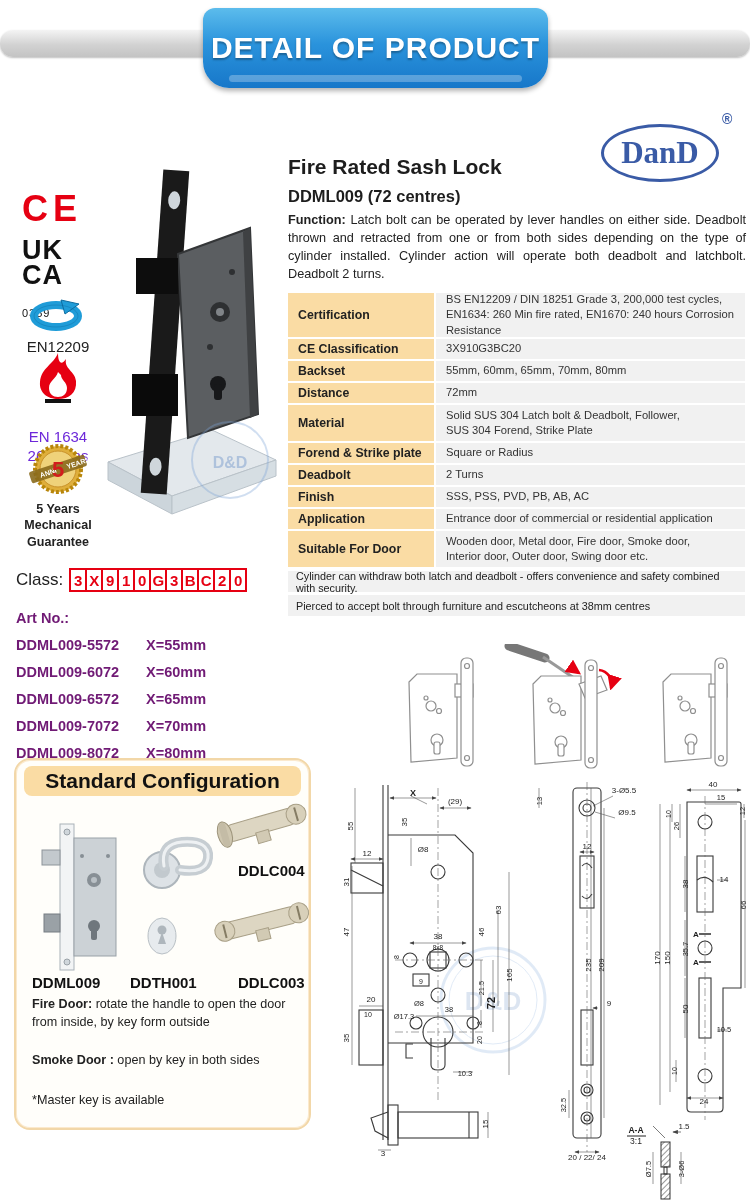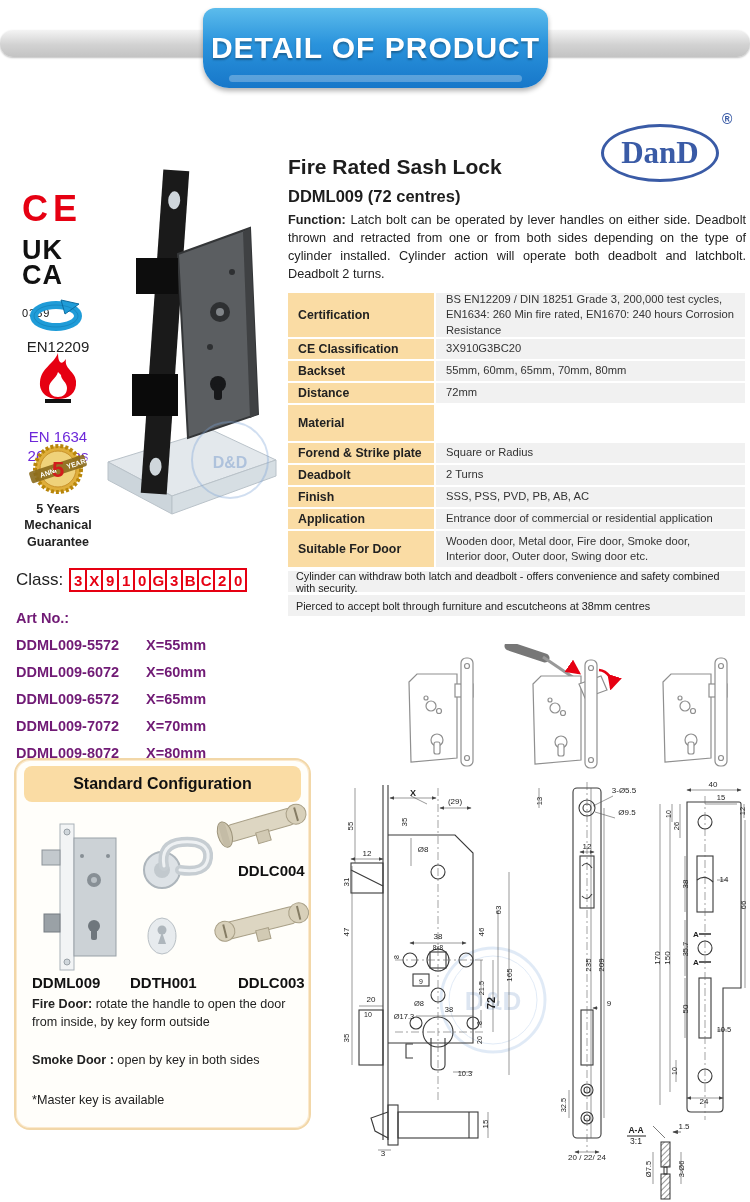--- a/index.html
+++ b/index.html
@@ -67,22 +67,22 @@
   .artno .code { width:130px; }
 
   
   .rev-title { position:absolute; left:288px; top:629px; width:457px; text-align:center;
     font-size:13.5px; font-weight:bold; color:#111; }
   .rev-svg { position:absolute; left:393px; top:644px; }
 
   
   .std-box { position:absolute; left:14px; top:758px; width:297px; height:372px; background:#fffefa;
     border:2px solid #f2d7a8; border-radius:16px; box-shadow:0 0 0 1px #fbe9cd inset; }
-  .std-head { margin:6px 8px 0; height:36px; background:#fadca4; border-radius:8px;
-    display:flex; align-items:center; justify-content:center; font-size:16px; font-weight:bold; color:#111; }
+  .std-head { margin:6px 8px 0; height:30px; background:#fadca4; border-radius:8px;
+    display:flex; align-items:center; justify-content:center; font-size:21px; font-weight:bold; color:#111; }
   .std-item-label { position:absolute; font-size:15px; font-weight:bold; color:#111;text-align:right; }
   .std-text { position:absolute; left:16px; width:268px; font-size:12.6px; color:#222; line-height:1.4; }
   .std-text b { font-weight:bold; }
 
   
   .tech-svg { position:absolute; left:333px; top:760px; }
   .photo-svg { position:absolute; left:100px; top:162px; }
   svg text { font-family:"Liberation Sans", sans-serif; }
 </style>
 </head>
@@ -187,20 +187,22 @@
     <div class="spec-row h20">
       <div class="spec-label h20">Backset</div>
       <div class="spec-value">55mm, 60mm, 65mm, 70mm, 80mm</div>
     </div>
     <div class="spec-row h20">
       <div class="spec-label h20">Distance</div>
       <div class="spec-value">72mm</div>
     </div>
     <div class="spec-row h36">
       <div class="spec-label h36">Material</div>
+      <div class="spec-value">Solid SUS 304 Latch bolt &amp; Deadbolt, Follower,
+SUS 304 Forend, Strike Plate</div>
     </div>
     <div class="spec-row h20">
       <div class="spec-label h20">Forend &amp; Strike plate</div>
       <div class="spec-value">Square or Radius</div>
     </div>
     <div class="spec-row h20">
       <div class="spec-label h20">Deadbolt</div>
       <div class="spec-value">2 Turns</div>
     </div>
     <div class="spec-row h20">

